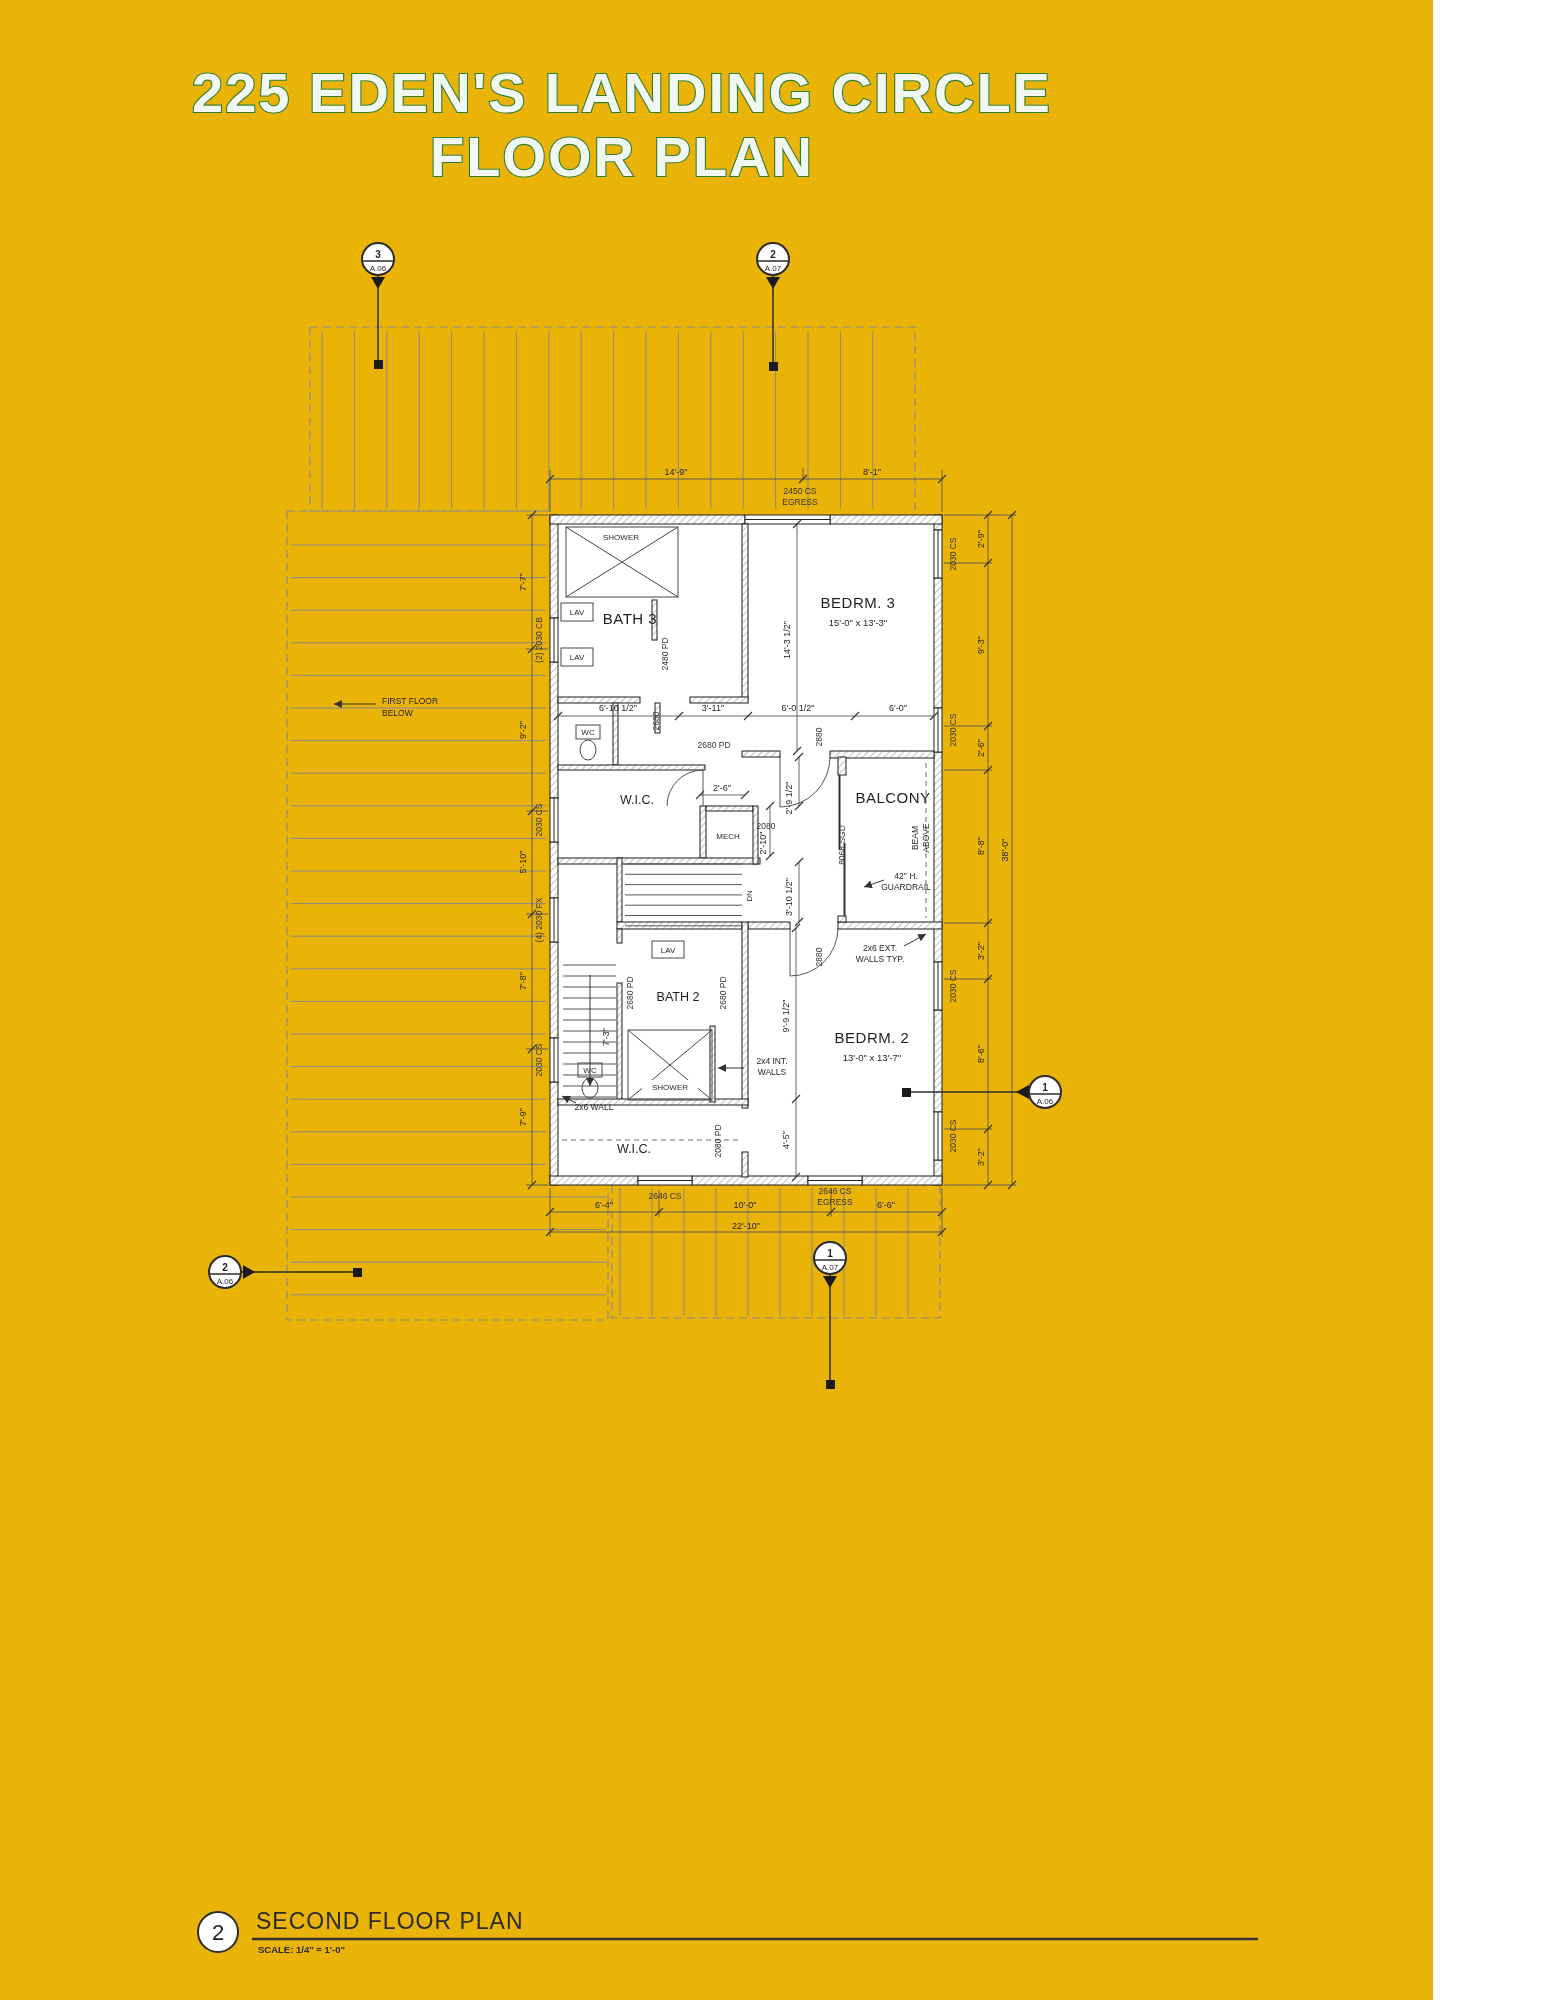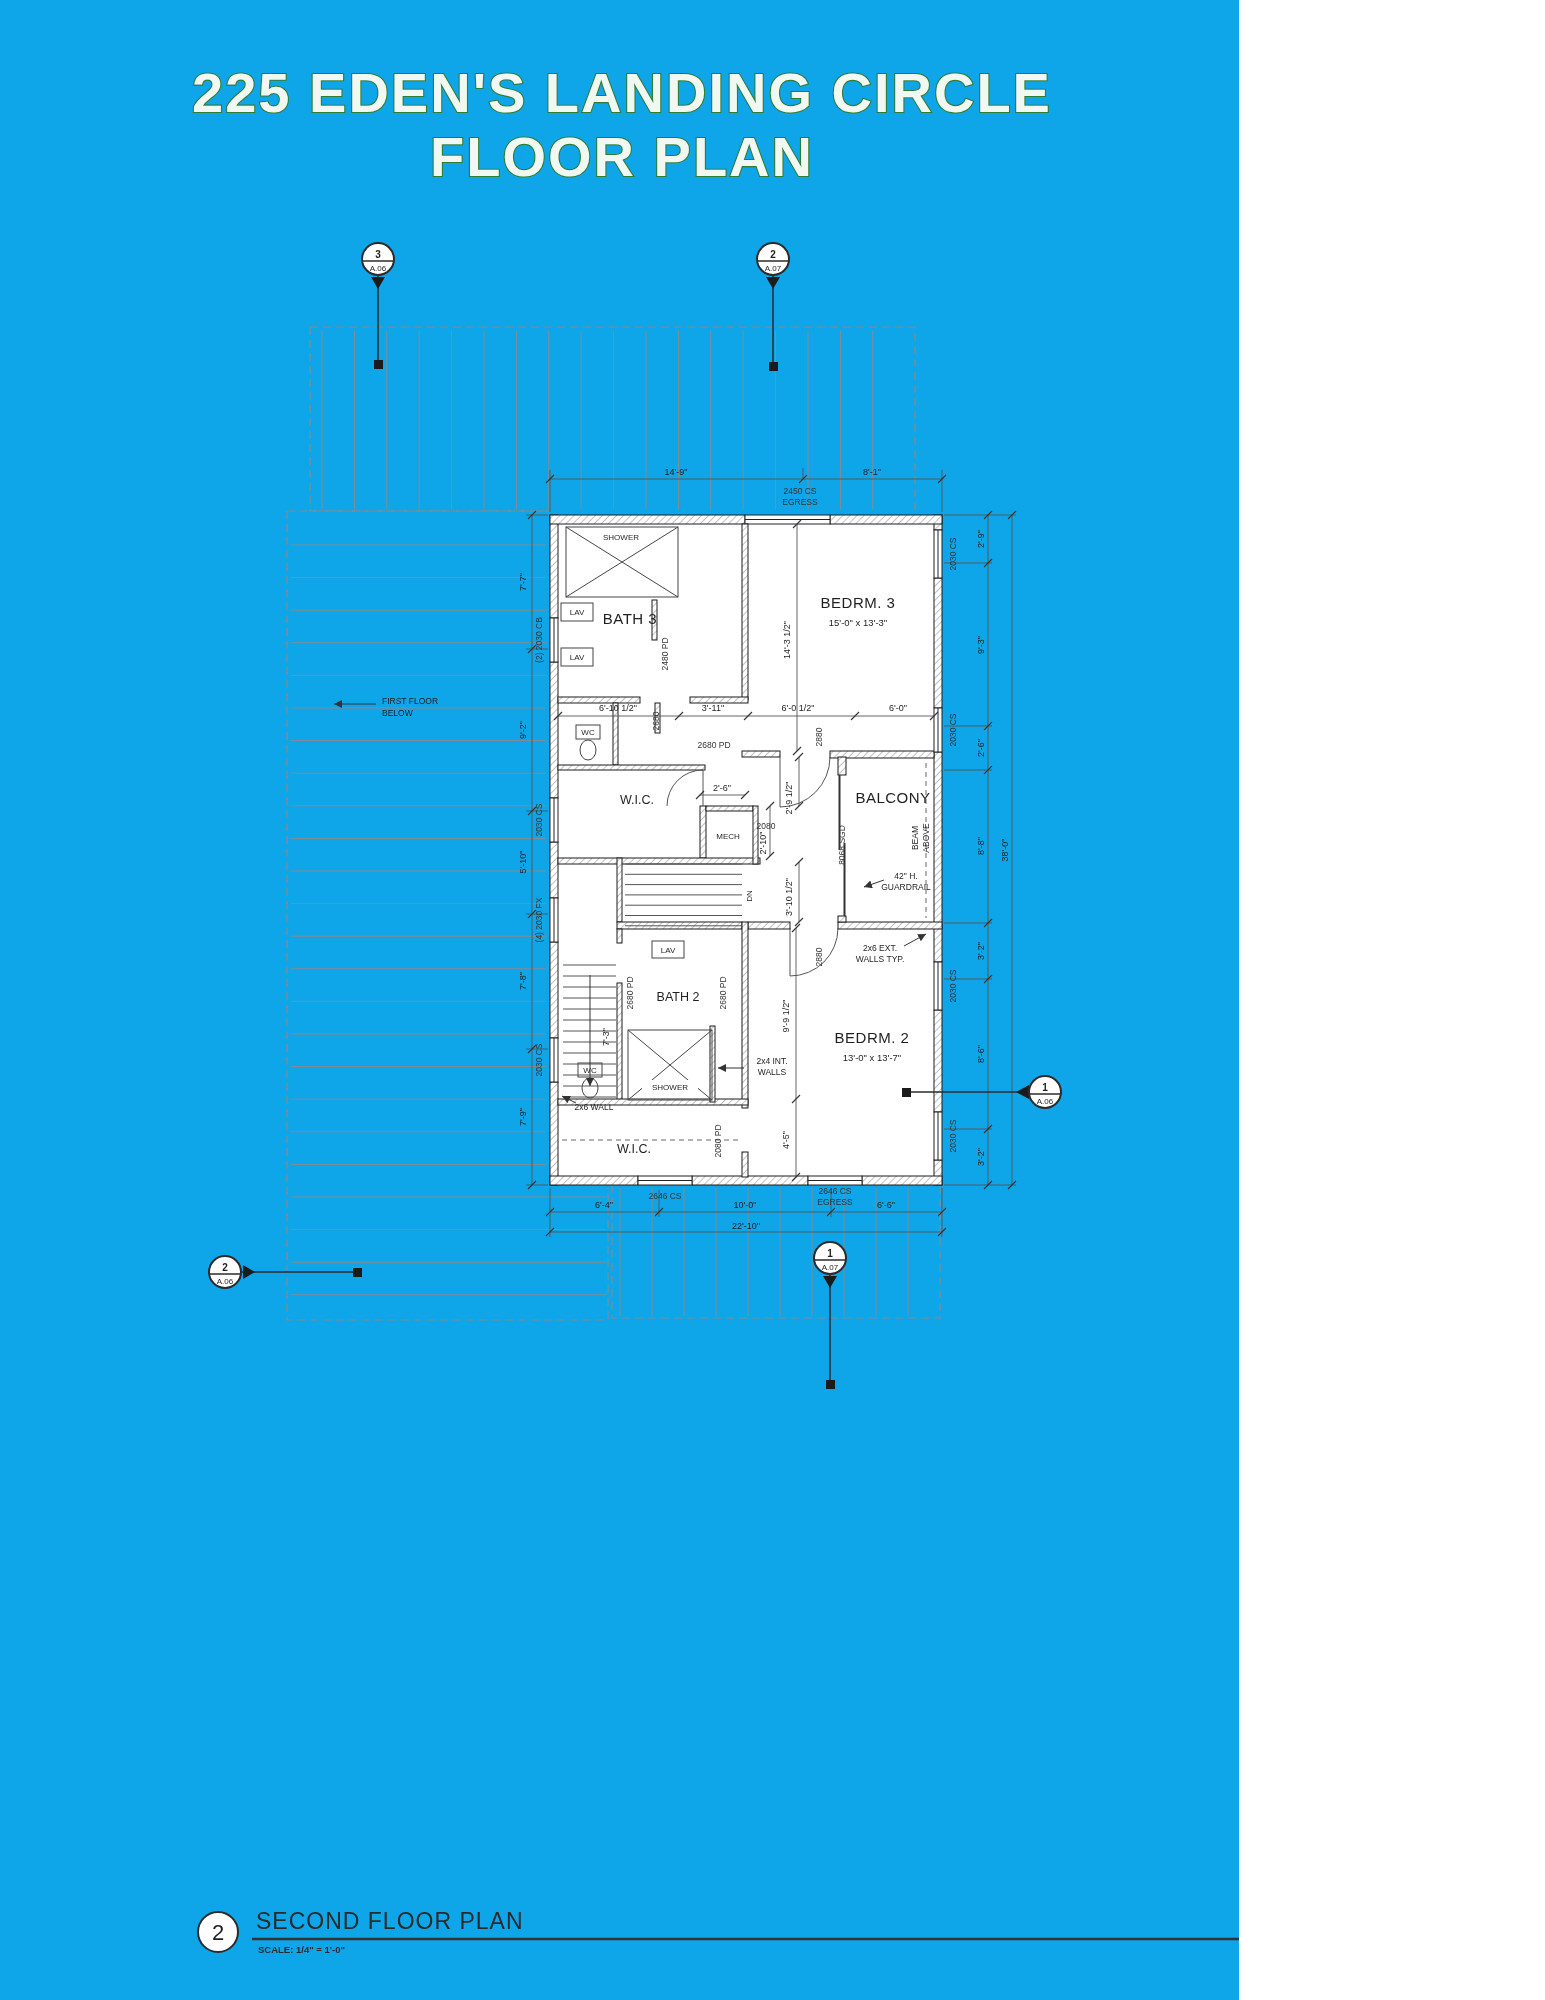--- a/index.html
+++ b/index.html
@@ -1,16 +1,16 @@
 <!DOCTYPE html>
 <html><head>
 <meta charset="utf-8">
 <style>
   html,body{margin:0;padding:0;background:#ffffff}
-  .page{width:1239px;height:2000px;position:relative;background:#0ea5e9;font-family:"Liberation Sans",sans-serif;overflow:hidden}
+  .page{width:1433px;height:2000px;position:relative;background:#eab308;font-family:"Liberation Sans",sans-serif;overflow:hidden}
   svg{position:absolute;left:0;top:0}
   text{font-family:"Liberation Sans","DejaVu Sans",sans-serif;fill:#1f1f1f;text-anchor:middle}
   .title-t{font-weight:bold;font-size:56px;letter-spacing:2px;fill:#f1f8f1;stroke:#2e7d35;stroke-width:2.2px;paint-order:stroke}
   .room{font-size:15px;letter-spacing:.5px}
   .roomsm{font-size:12.5px}
   .roomsize{font-size:9.5px}
   .dim{font-size:9px}
   .tag{font-size:8.5px;fill:#333}
   .fix{font-size:8px}
   .note{font-size:8.5px}

